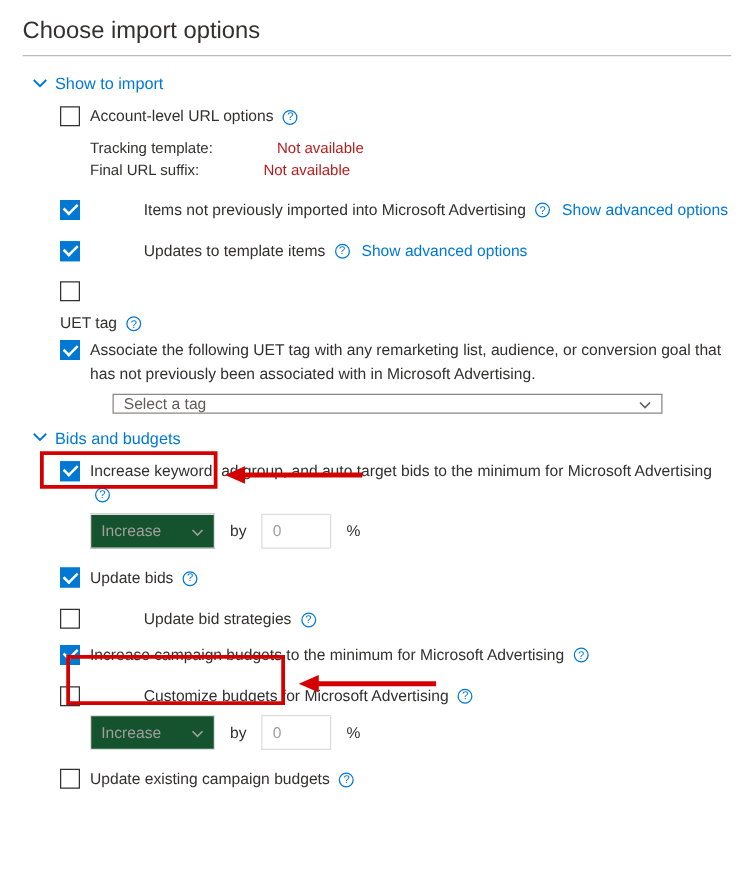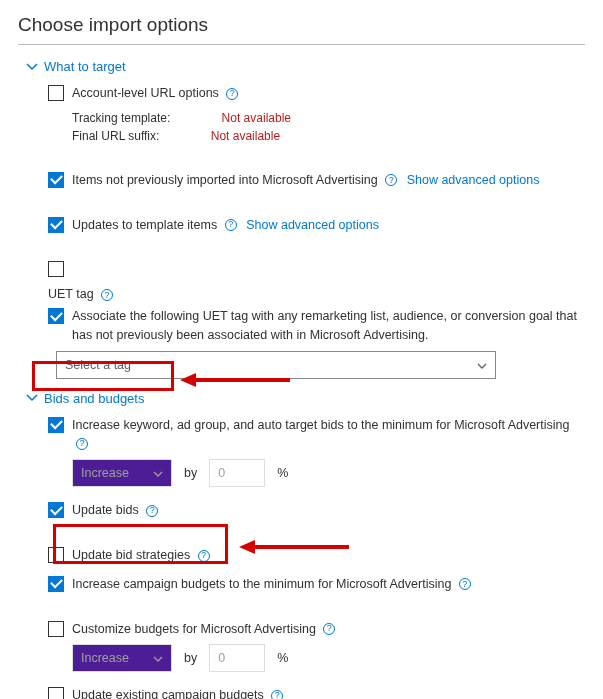--- a/index.html
+++ b/index.html
@@ -84,38 +84,38 @@
     margin-left: 54px;
     font-size: 12px;
     line-height: 1.5;
   }
   .notavail { color: #b91c1c; padding-left: 48px; }
   .uet-label {
     margin: 10px 0 6px 30px;
     font-weight: 400;
   }
   .select-box {
-    margin: 6px 0 10px 38px;
+    margin: 6px 0 10px 72px;
     border: 1px solid #8a8886;
     width: 440px;
-    height: 28px;
+    height: 16px;
     display: flex;
     align-items: center;
     justify-content: space-between;
     padding: 0 8px;
     color: #605e5c;
     cursor: pointer;
     font-size: 12.5px;
   }
   .select-caret {
     width: 10px; height: 10px;
   }
   .mini-select {
     border: 1px solid #ddd;
-    background: #4c1d95;
+    background: #14532d;
     color: #a19f9d;
     width: 100px; height: 28px;
     display: flex;
     align-items: center;
     justify-content: space-between;
     padding: 0 8px;
     font-size: 12.5px;
   }
   .num-input {
     width: 56px; height: 28px;
@@ -140,36 +140,36 @@
     border: 3px solid #d40000;
     pointer-events: none;
     z-index: 10;
   }
   .arrow {
     position: absolute;
     z-index: 10;
     pointer-events: none;
   }
   .page-wrap { position: relative; }
-  .gap-lg { margin-top: 26px; }
+  .gap-lg { margin-top: 14px; gap: 43px; }
 </style>
 </head>
 <body>
 
 <div class="page-wrap">
 
   <div class="section-title">Choose import options</div>
 
   <div class="accordion-header">
     <span class="chevron-down">
       <svg viewBox="0 0 12 12">
           <path d="M1 3 L6 8 L11 3" stroke="#0078d4" stroke-width="1.5" fill="none"></path>
         </svg>
     </span>
-    <span>What to target</span>
+    <span>Show to import</span>
   </div>
 
   <div class="row">
     <span class="checkbox"></span>
     <span>
       <span class="label-text">Account-level URL options</span>
       <span class="help-circle">?</span>
     </span>
   </div>
   <div class="subtext">

